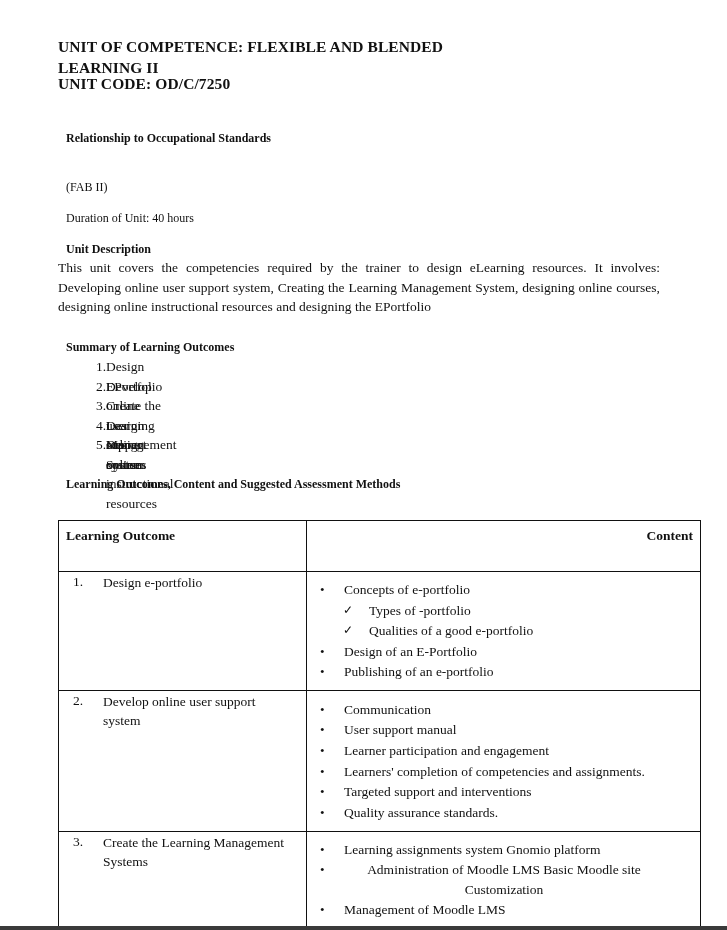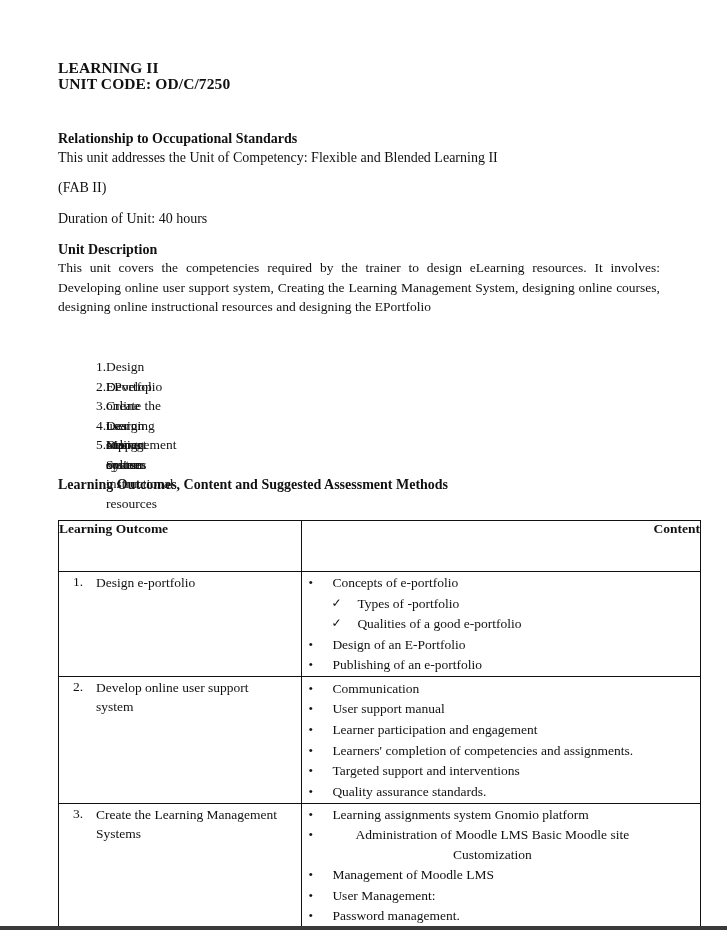--- a/index.html
+++ b/index.html
@@ -29,22 +29,22 @@
       font-size: 15.5px;
       line-height: 22px;
       letter-spacing: 0.1px;
     }
     .t1 { top: 36px; }
     .t2 { top: 57px; }
     .t3 { top: 73px; }
 
     .para {
       position: absolute;
-      left: 58px;
-      font-size: 14px;
+      left: 66px;
+      font-size: 12px;
       line-height: 19px;
       font-family: Liberation Serif, serif;
     }
     .bold { font-weight: bold; }
 
     .desc {
       position: absolute;
       left: 58px;
       top: 258px;
       width: 602px;
@@ -84,21 +84,21 @@
       position: absolute;
       left: 58px;
       top: 520px;
       width: 643px;
       border-collapse: collapse;
       font-size: 13.5px;
     }
     table.lo-table td, table.lo-table th {
       border: 1.3px solid #111;
       vertical-align: top;
-      padding: 0;
+      padding: 7px;
     }
     .col-lo { width: 243px; }
     .col-content { width: 398px; }
     th.h-lo {
       text-align: left;
       font-weight: bold;
       height: 51px;
       padding: 3px 0 0 8px;
       box-sizing: border-box;
     }
@@ -168,32 +168,33 @@
       width: 727px;
       height: 4px;
       background: #3a3a3a;
     }
   </style>
 </head>
 <body>
 
 <div class="page">
 
+  <div class="title t1">UNIT OF COMPETENCE: FLEXIBLE AND BLENDED</div>
   <div class="title t2">LEARNING II</div>
   <div class="title t3">UNIT CODE: OD/C/7250</div>
 
   <div class="para bold" style="top:129px;">Relationship to Occupational Standards</div>
-  <div class="para" style="top:148px;">This unit addresses the Unit of Competency: Flexible and Blended Learning II</div>
   <div class="para" style="top:178px;">(FAB II)</div>
 
   <div class="para" style="top:209px;">Duration of Unit: 40 hours</div>
 
   <div class="para bold" style="top:240px;">Unit Description</div>
   <div class="desc">This unit covers the competencies required by the trainer to design eLearning resources. It involves: Developing online user support system, Creating the Learning Management System, designing online courses, designing online instructional resources and designing the EPortfolio</div>
 
+  <div class="para bold" style="top:338px;">Summary of Learning Outcomes</div>
   <ul class="outcomes-list">
     <li><span class="num">1.</span><span class="txt">Design EPortfolio</span></li>
     <li><span class="num">2.</span><span class="txt">Develop online user support system</span></li>
     <li><span class="num">3.</span><span class="txt">Create the Learning Management System</span></li>
     <li><span class="num">4.</span><span class="txt">Design online courses</span></li>
     <li><span class="num">5.</span><span class="txt">Design online instructional resources</span></li>
   </ul>
 
   <div class="para bold" style="top:475px;">Learning Outcomes, Content and Suggested Assessment Methods</div>
 

